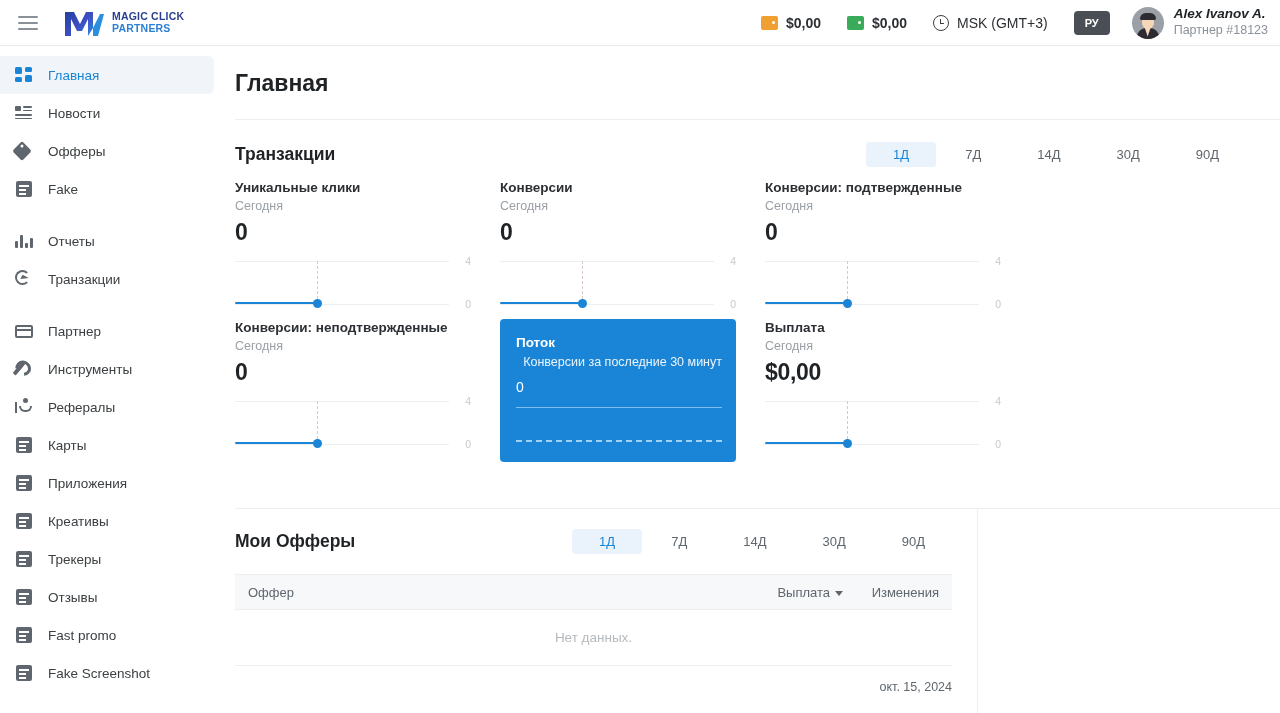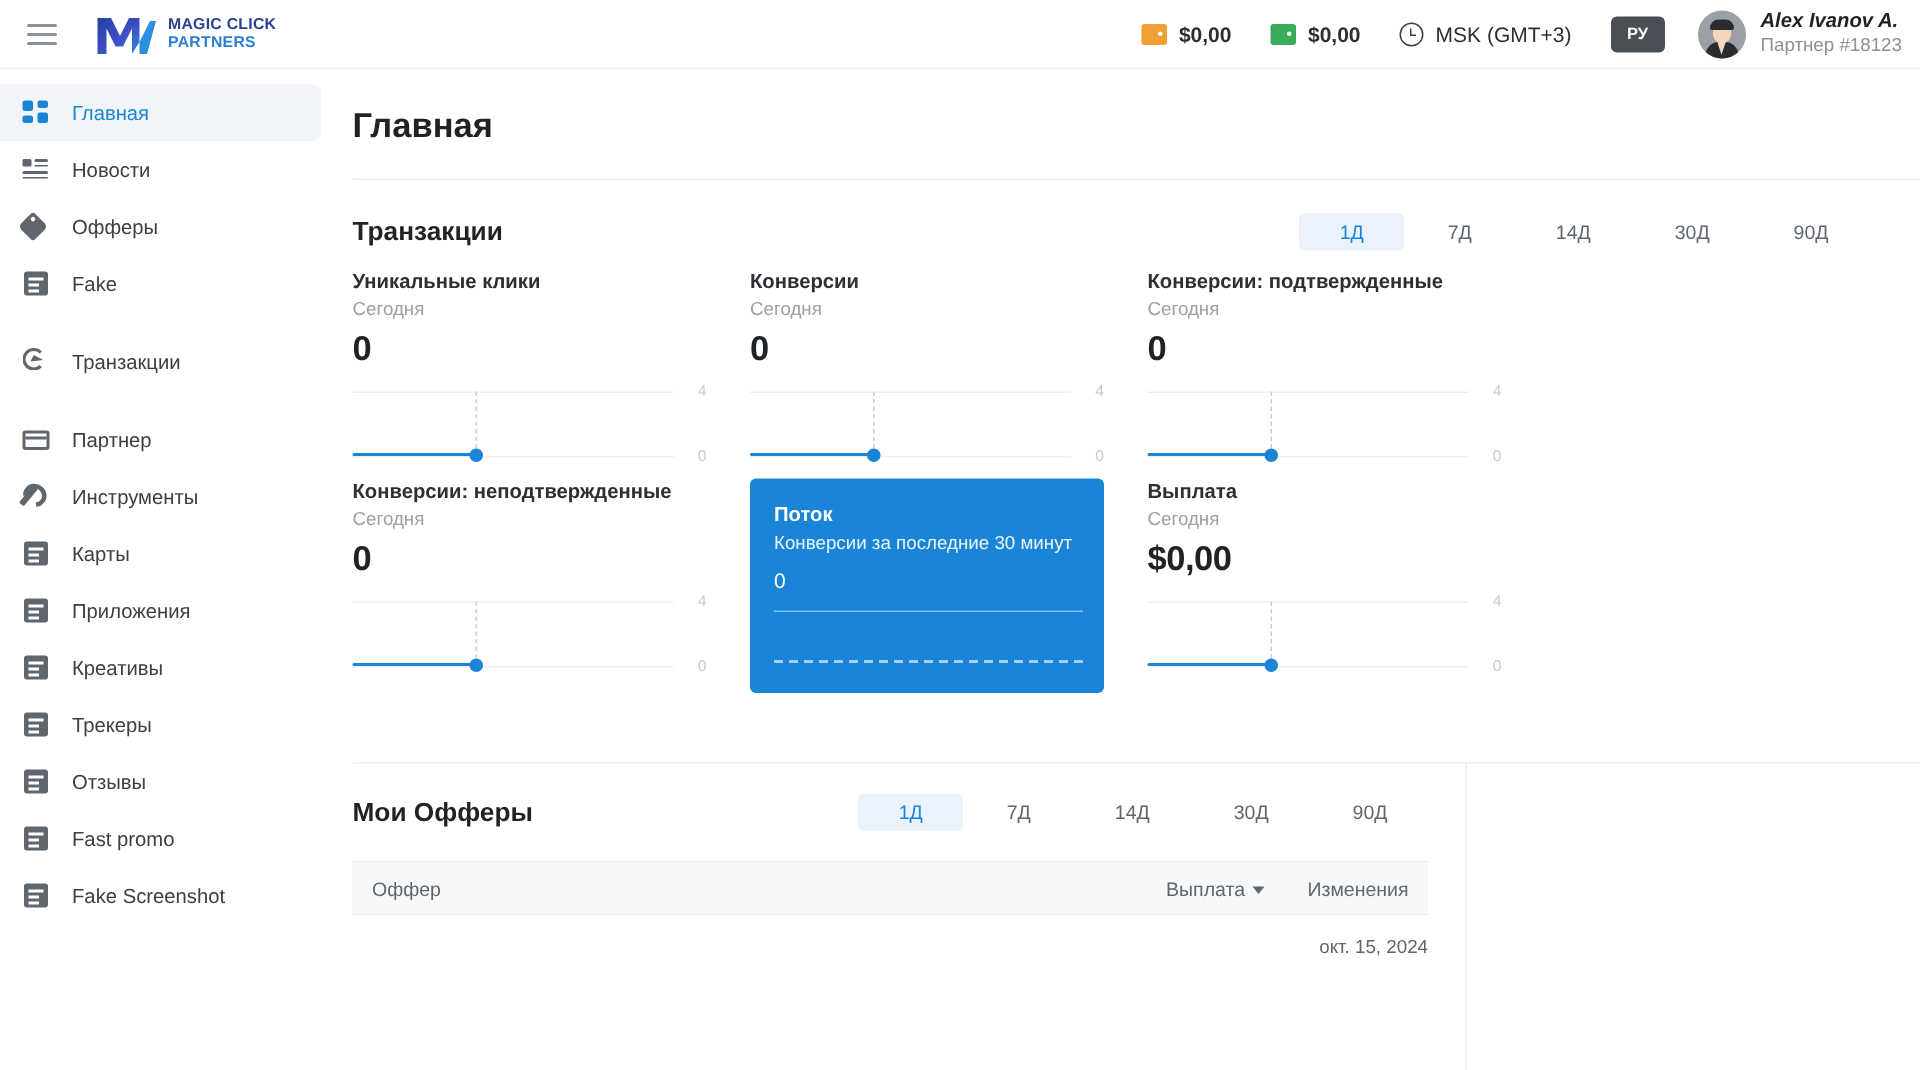--- a/index.html
+++ b/index.html
@@ -216,21 +216,21 @@
     border-radius: 50%; background: #1a85d6;
   }
 
   
   .flow-card {
     width: 236px; height: 143px; background: #1a85d6;
     border-radius: 4px; padding: 16px 14px 0 16px; color: #fff;
     position: relative;
   }
   .flow-title { font-size: 13.5px; font-weight: bold; }
-  .flow-sub { font-size: 12.5px; margin-top: 5px; color: #eaf4fd; }
+  .flow-sub { font-size: 12.5px; margin-top: 5px; color: #eaf4fd; text-align: right; }
   .flow-value { font-size: 14px; margin-top: 10px; }
   .flow-line {
     position:absolute; left: 16px; top: 88px; width: 206px; height: 1px;
     background: #7dc0ef;
   }
   .flow-dash {
     position:absolute; left: 16px; top: 121px; width: 206px; height: 0;
     border-top: 2px dashed #9fd2f4;
   }
   .stat-card.flow-wrap { height: 150px; }
@@ -355,40 +355,57 @@
   <div class="nav-item">
     <span class="ic ic-doc">
         <i></i>
       </span>
     <span class="txt">Fake</span>
   </div>
 
   <div class="nav-gap"></div>
 
   <div class="nav-item">
+    <span class="ic ic-bars">
+        <i></i>
+        <i></i>
+        <i></i>
+        <i></i>
+      </span>
+    <span class="txt">Отчеты</span>
+  </div>
+  <div class="nav-item">
     <span class="ic ic-trans">
         <i></i>
         <i></i>
       </span>
     <span class="txt">Транзакции</span>
   </div>
 
   <div class="nav-gap"></div>
 
   <div class="nav-item">
     <span class="ic ic-card">
         <i></i>
       </span>
     <span class="txt">Партнер</span>
   </div>
   <div class="nav-item">
     <span class="ic ic-wrench">
         <i></i>
       </span>
     <span class="txt">Инструменты</span>
+  </div>
+  <div class="nav-item">
+    <span class="ic ic-ref">
+        <i></i>
+        <i></i>
+        <i></i>
+      </span>
+    <span class="txt">Рефералы</span>
   </div>
   <div class="nav-item">
     <span class="ic ic-doc">
         <i></i>
       </span>
     <span class="txt">Карты</span>
   </div>
   <div class="nav-item">
     <span class="ic ic-doc">
         <i></i>
@@ -549,17 +566,18 @@
     </div>
 
     <div class="table">
       <div class="thead">
         <div class="th col-offer">Оффер</div>
         <div class="th col-payout">
           <span>Выплата</span><span class="caret"></span>
         </div>
         <div class="th col-change">Изменения</div>
       </div>
+      <div class="tbody-empty">Нет данных.</div>
       <div class="table-date">окт. 15, 2024</div>
     </div>
   </div>
 
 </div>
 
 </body></html>

